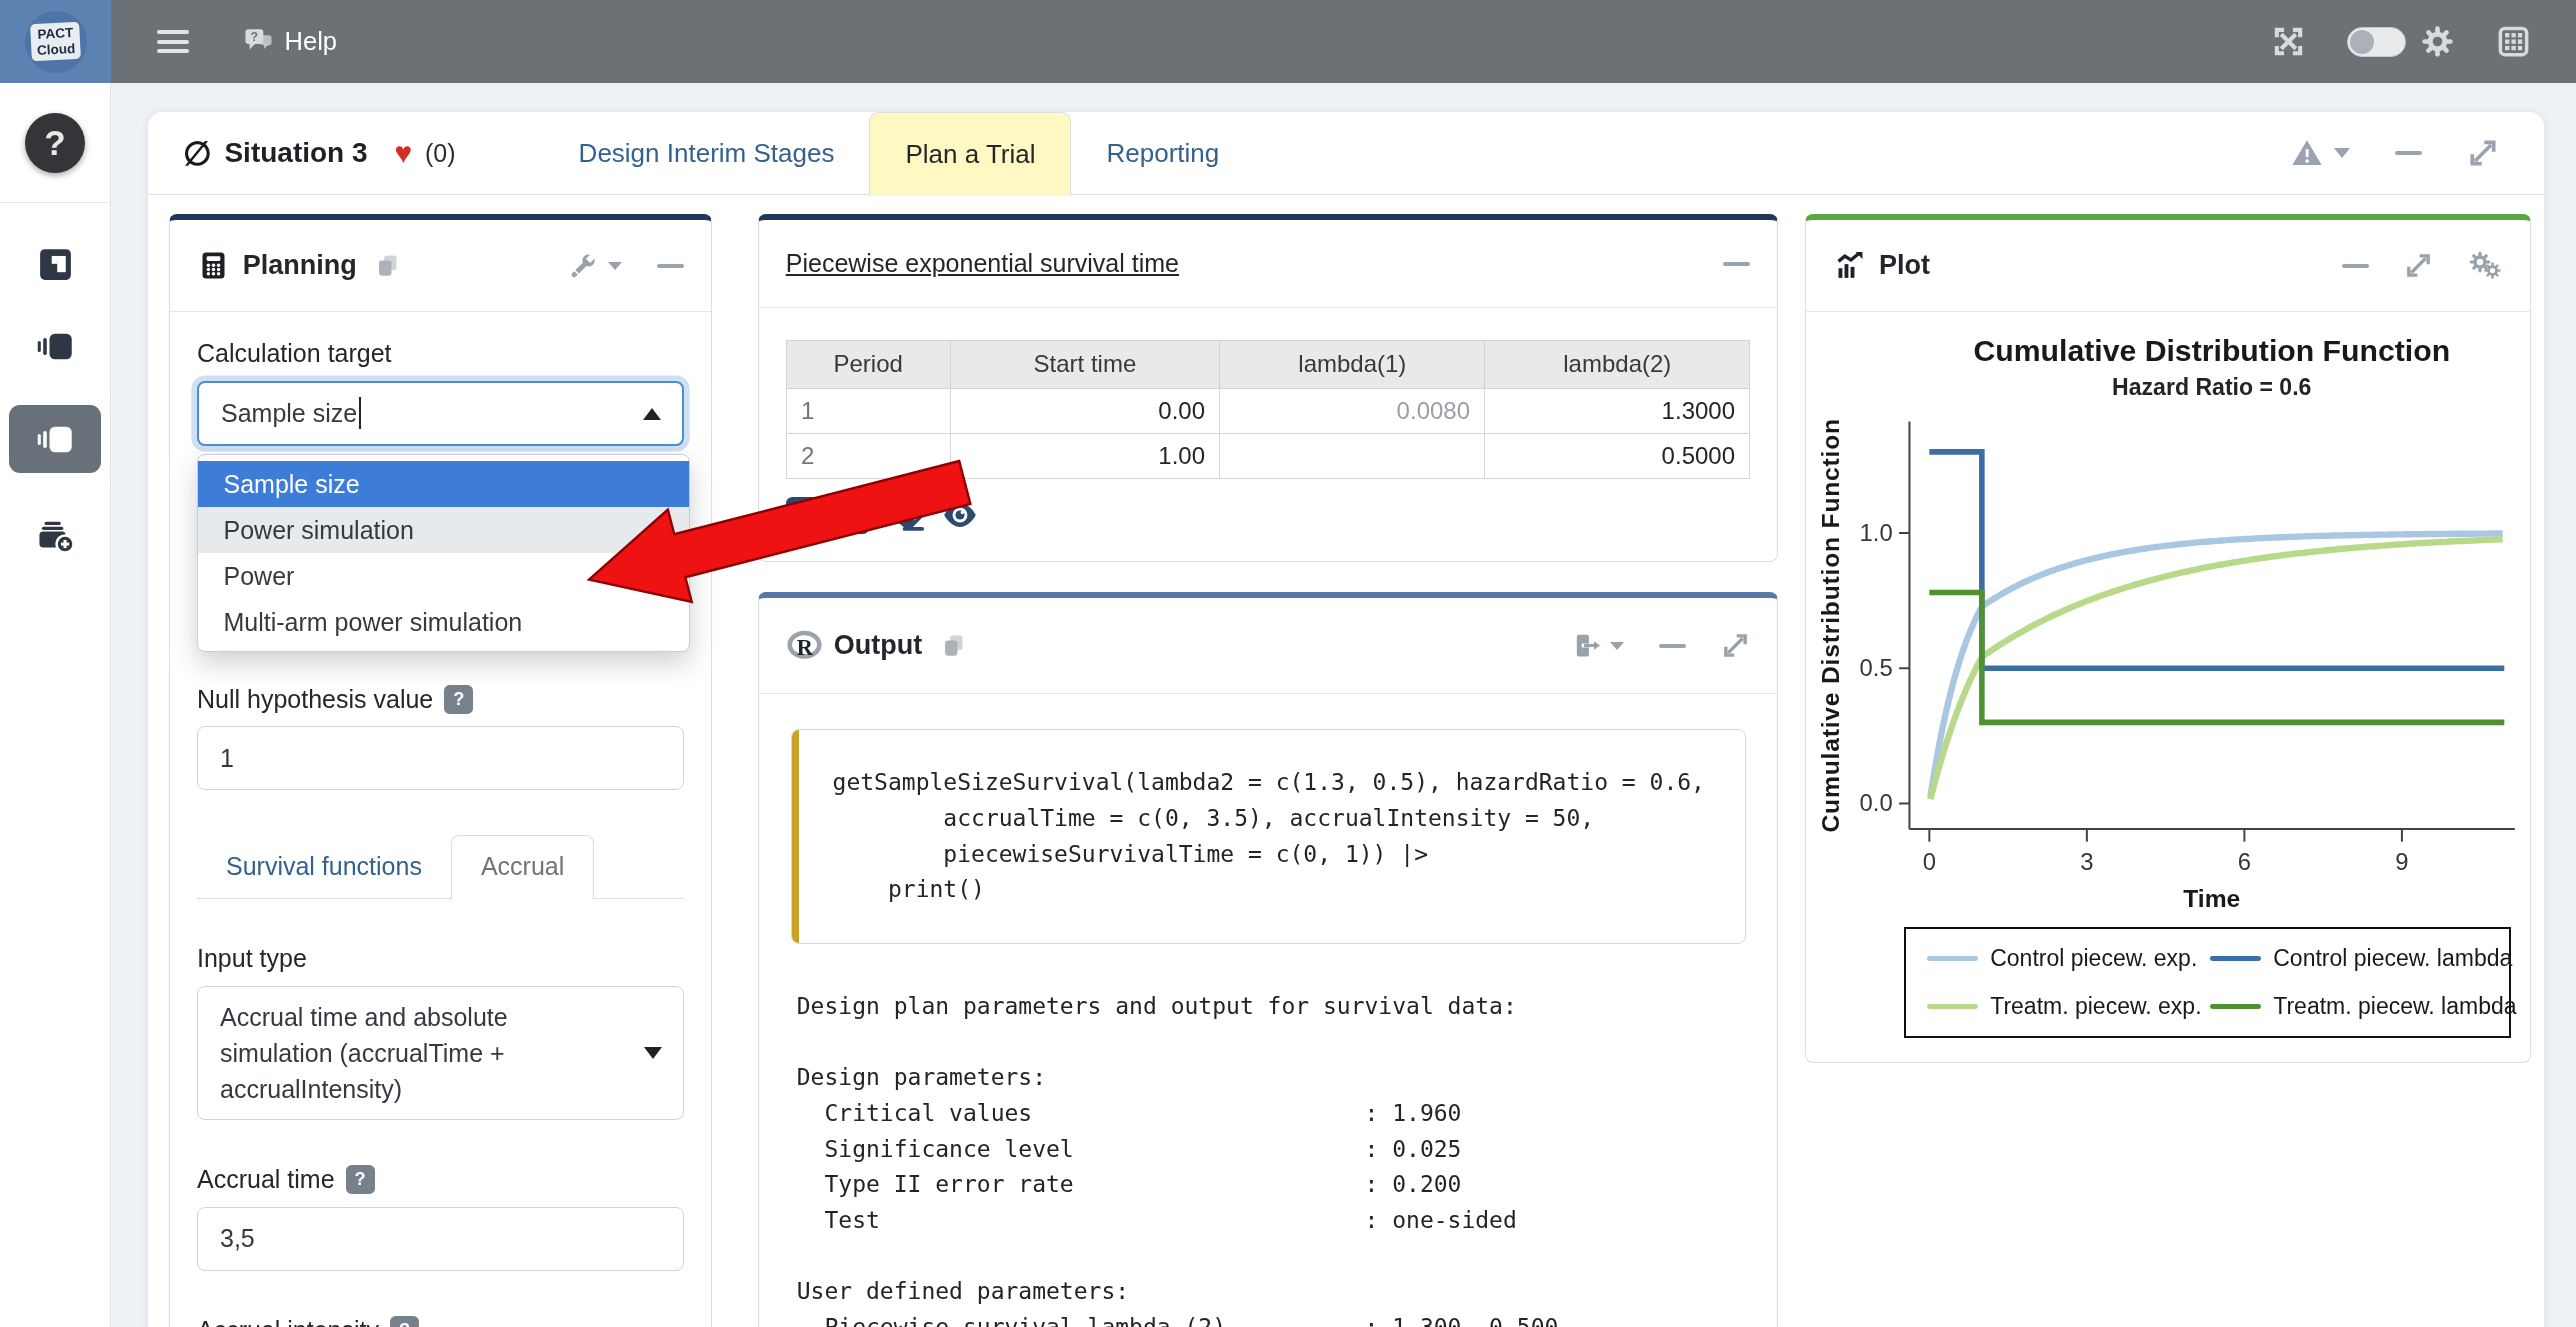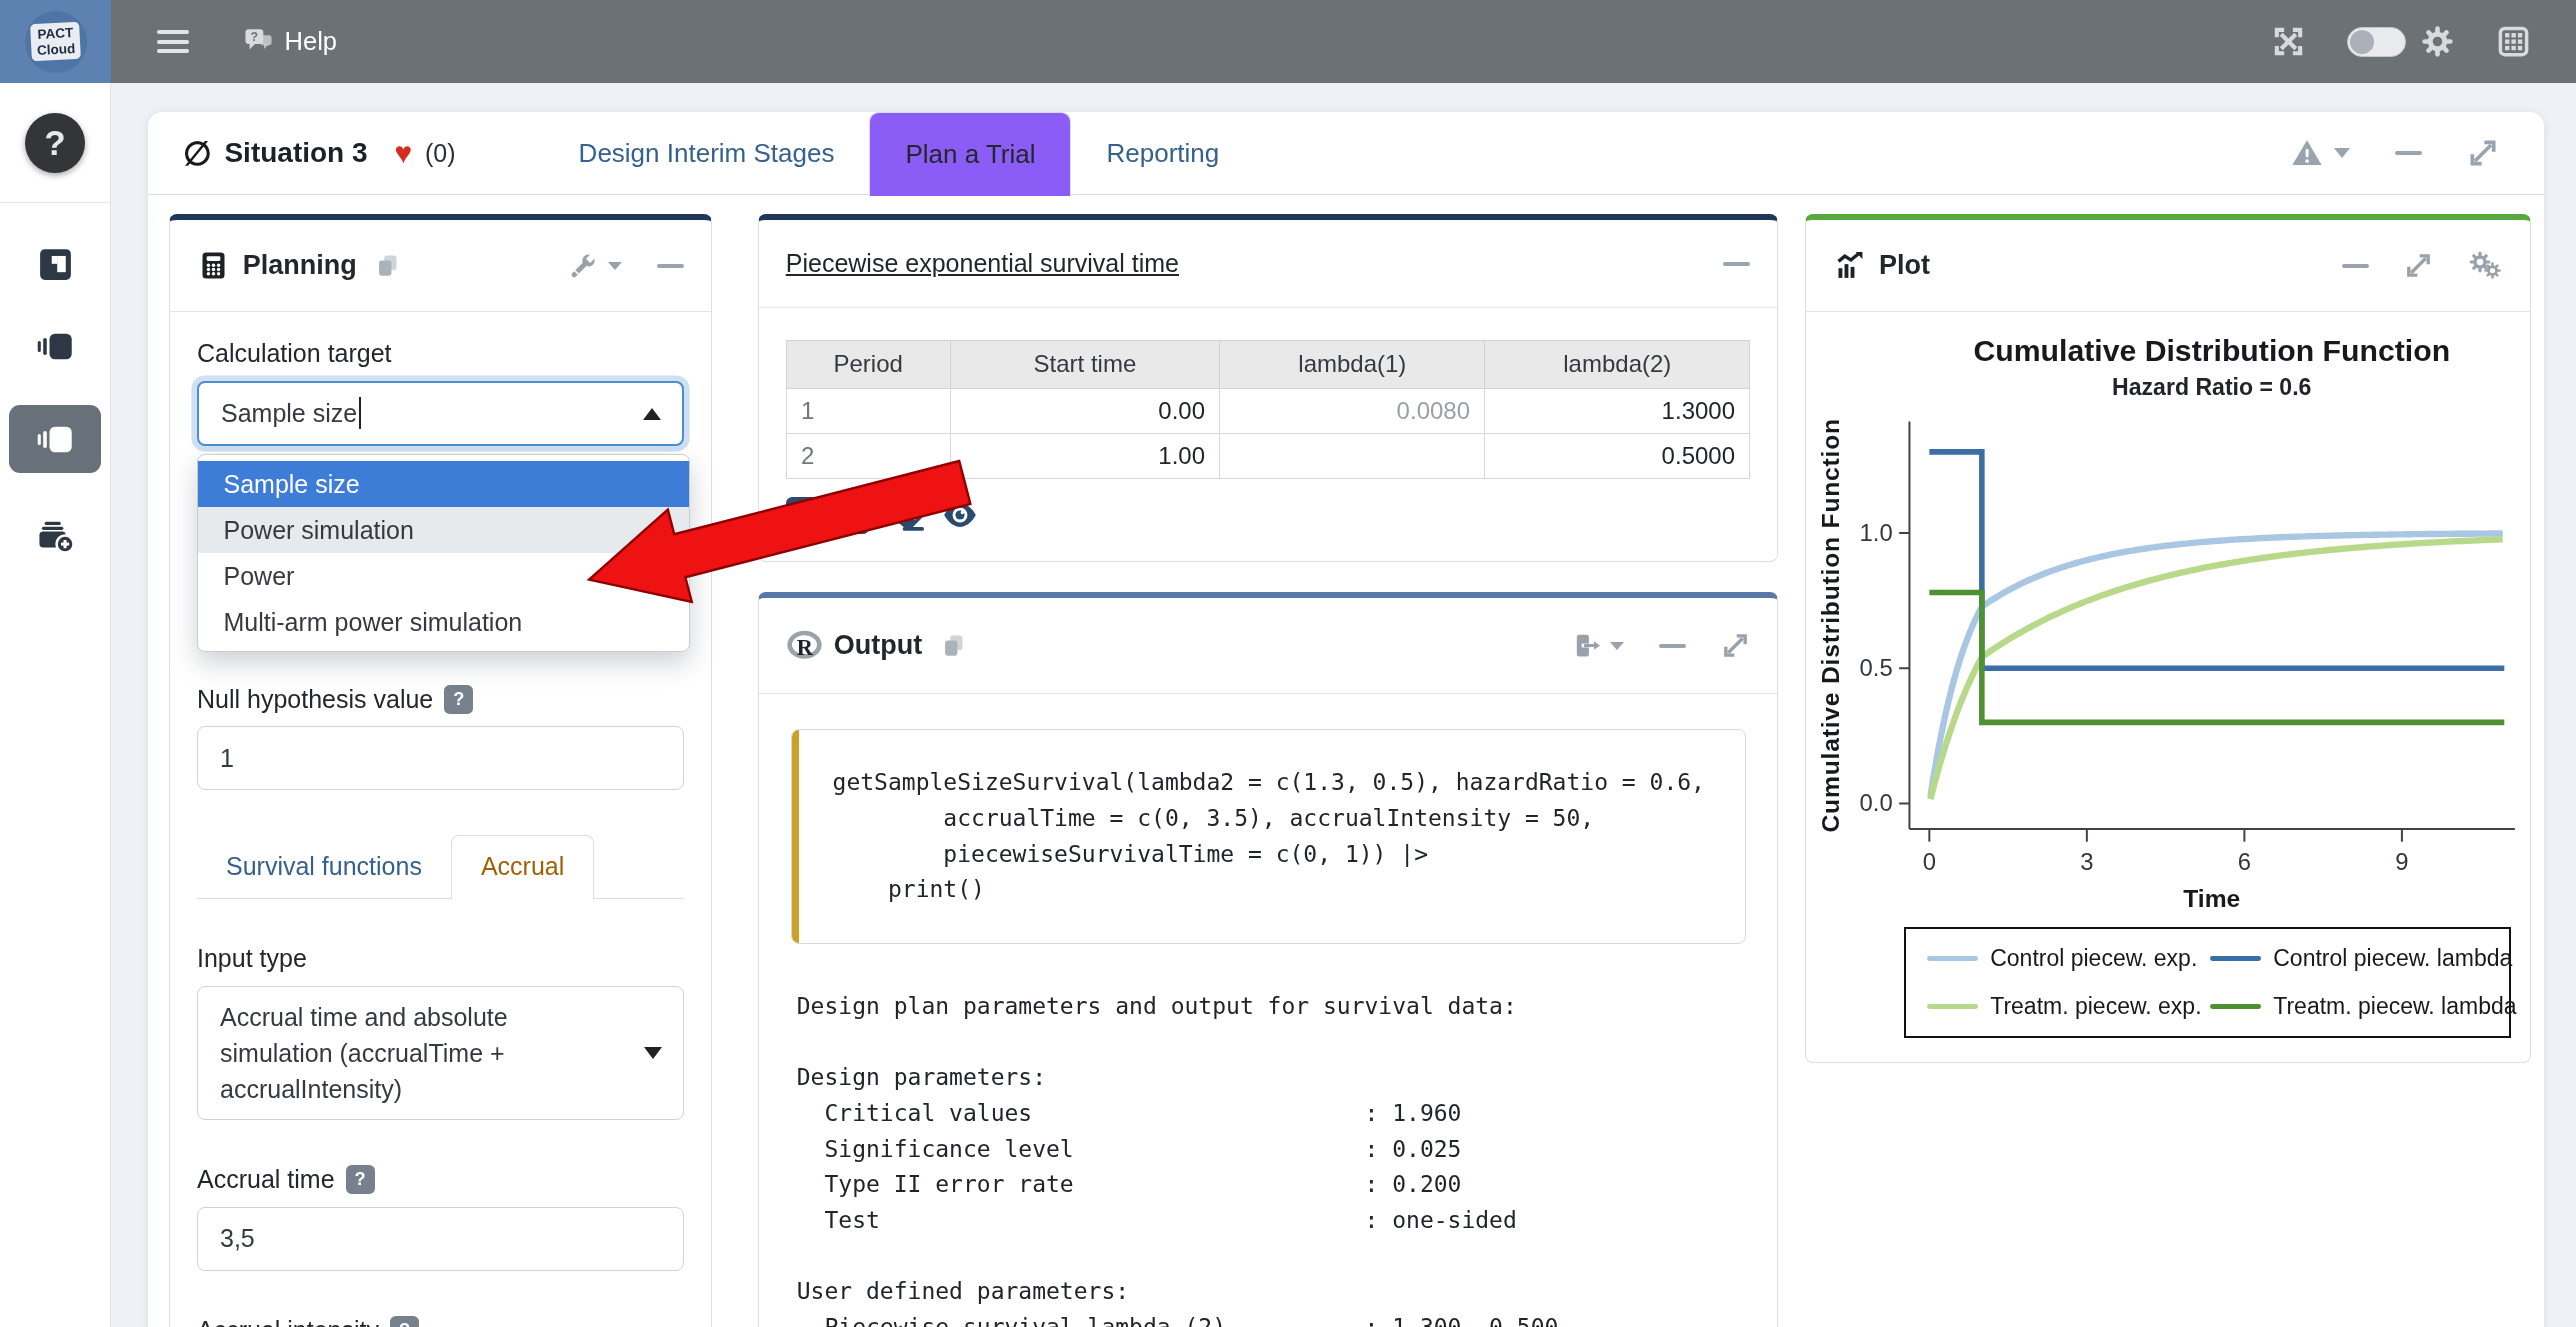--- a/index.html
+++ b/index.html
@@ -46,21 +46,21 @@
   .card-header { position:relative; height:83px; border-bottom:1.6px solid #dbdfe3;
     display:flex; align-items:stretch; }
   .situation { display:flex; align-items:center; gap:12.7px; margin-left:35px; }
   .empty-set { font-size:33px; font-weight:bold; color:#17191c; }
   .situation-title { font-size:28px; font-weight:600; color:#1d2125; }
   .heart { font-size:30px; color:#d32f20; margin-left:14.3px; }
   .heart-count { font-size:25px; color:#2a2e33; }
   .top-tabs { display:flex; align-items:stretch; margin-left:88px; }
   .top-tab { display:flex; align-items:center; padding:0 35px; font-size:26px;
     color:#35618e; cursor:pointer; }
-  .top-tab.active { background:#8b5cf6; border:1.6px solid #dbdfe3; border-bottom:none;
+  .top-tab.active { background:#fef9c3; border:1.6px solid #dbdfe3; border-bottom:none;
     border-radius:9.6px 9.6px 0 0; color:#23272b; margin-bottom:-1.6px; }
   .header-controls { margin-left:auto; display:flex; align-items:center; gap:45px; padding-right:45px; }
   .hc-icon { width:32px; height:32px; color:#9aa4ae; cursor:pointer; }
   .caret-down { width:0; height:0; border-left:8.8px solid transparent;
     border-right:8.8px solid transparent; border-top:10.3px solid #9aa4ae; display:inline-block; }
   .minus-bar { width:27px; height:4px; border-radius:2.4px; background:#9aa4ae; cursor:pointer; }
 
   
   .content { position:absolute; left:21px; right:12.7px; top:102px; display:flex; gap:0; }
   .col1 { width:543px; margin-right:46px; }
@@ -98,21 +98,21 @@
   .dd-item { height:46px; display:flex; align-items:center; padding:0 25.5px; font-size:25px;
     color:#343a40; cursor:pointer; }
   .dd-item.selected { background:#3d7dd8; color:#fff; }
   .dd-item.hover { background:#e7eaed; }
   .dropdown-spacer { height:239px; }
   .text-input { height:64px; border:1.6px solid #ced3d8; border-radius:8px; display:flex;
     align-items:center; padding:0 22px; font-size:25px; color:#343a40; background:#fff; }
   .sub-tabs { display:flex; align-items:flex-end; margin-top:45px; border-bottom:1.6px solid #dbdfe3; }
   .sub-tab { padding:16px 29px 17.5px; font-size:25px; color:#35618e; cursor:pointer; }
   .sub-tab.active { border:1.6px solid #dbdfe3; border-bottom:1.6px solid #fff; margin-bottom:-1.6px;
-    border-radius:8px 8px 0 0; color:#a16207; background:#fff; } .mt56 { margin-top:45px; }
+    border-radius:8px 8px 0 0; color:#737373; background:#fff; } .mt56 { margin-top:45px; }
   .select-tall { height:134px; align-items:center; line-height:1.45; padding-right:67px; }
 
   
   .pw-table { width:100%; border-collapse:collapse; margin-top:4.8px; }
   .pw-table th { background:#e9e9e9; border:1.6px solid #cfd3d7; font-weight:normal;
     font-size:24px; color:#343a40; text-align:center; padding:9.6px 14.3px; }
   .pw-table td { border:1.6px solid #d4d8db; font-size:24px; padding:8px 14.3px; color:#212529; }
   td.cell-period { color:#6f767d; text-align:left; }
   td.num { text-align:right; }
   td.dim { color:#9aa0a6; }

